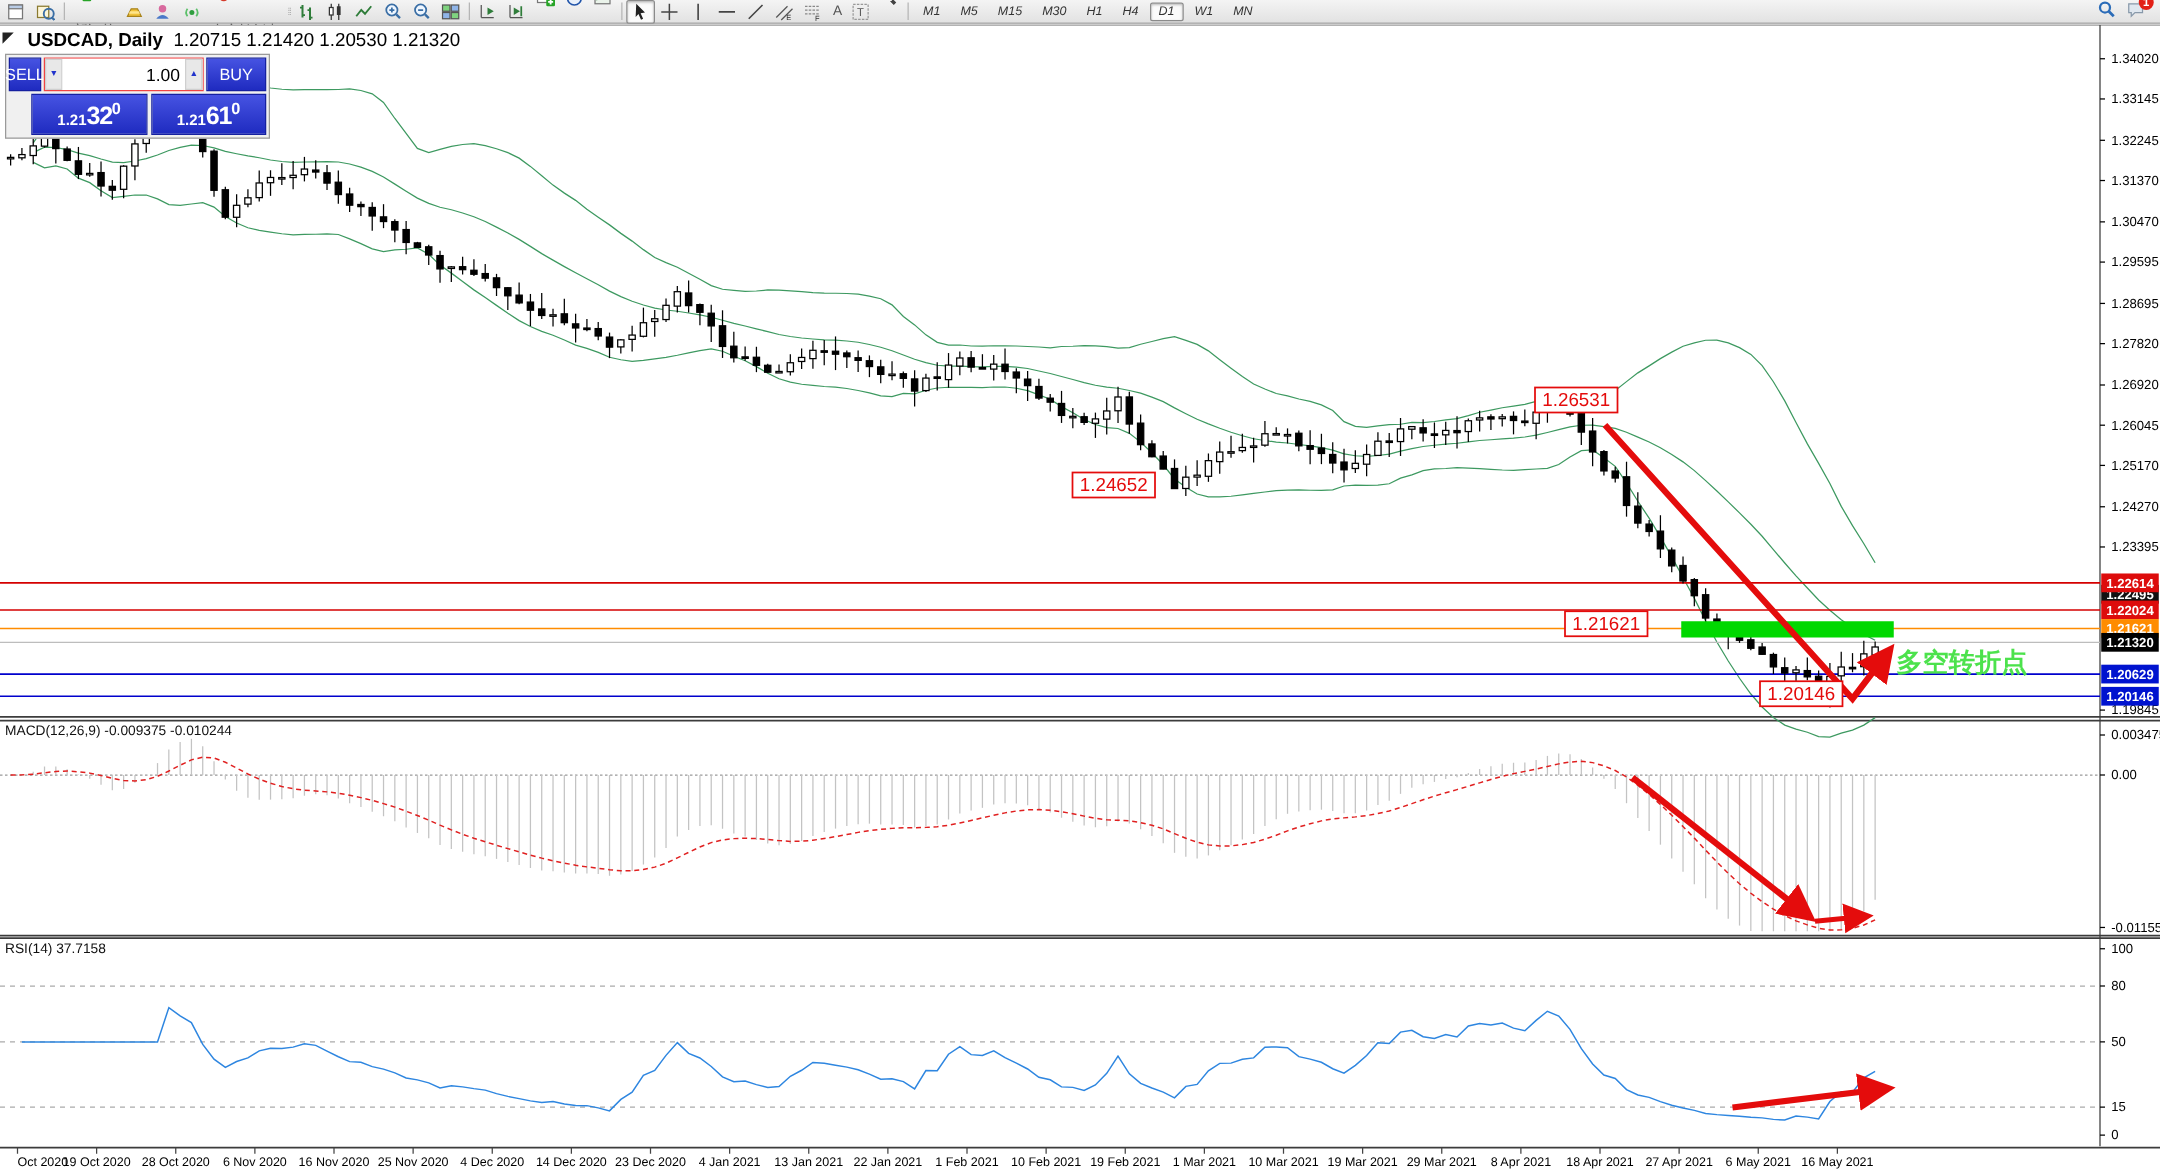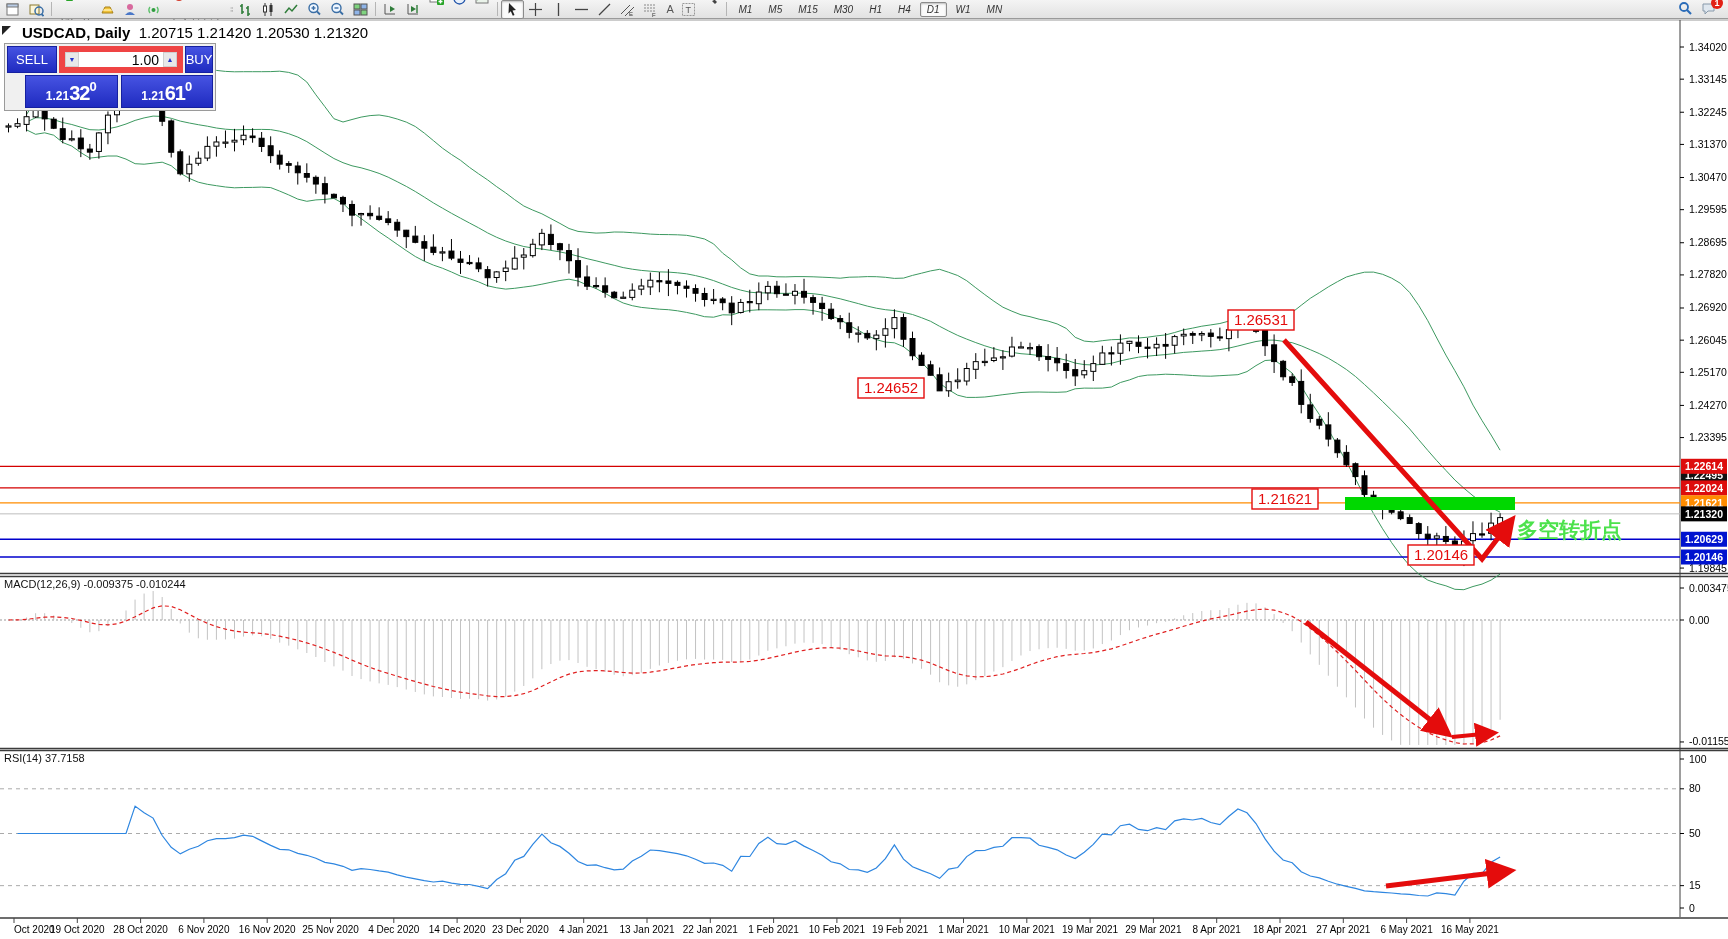--- a/index.html
+++ b/index.html
@@ -32,22 +32,22 @@
   .chart-title b { font-weight:bold; }
   .corner-tri { position:absolute; left:2px; top:26px; width:0; height:0; z-index:6;
                 border-left:9px solid #222; border-bottom:9px solid transparent; }
 
   
   .trade-panel { position:absolute; left:4px; top:43px; width:212px; z-index:7;
                  background:#f0f0f0; border:1px solid #9a9a9a; padding:2px; }
   .tp-row1 { display:flex; height:27px; gap:2px; }
   .btn-blue { background:linear-gradient(#4653e2,#1f2bc0); color:#fff; border:1px solid #1520a0;
               font-size:13px; display:flex; align-items:center; justify-content:center; cursor:pointer; }
-  .tp-sell { width:50px; } .tp-buy { width:28px; }
-  .tp-spin { flex:1; display:flex; border:6px solid #ef4444; background:#fff; }
+  .tp-sell { width:26px; } .tp-buy { width:48px; }
+  .tp-spin { flex:1; display:flex; border:1px solid #ef4444; background:#fff; }
   .tp-spin-btn { width:14px; background:#e8e8e8; color:#2233cc; font-size:7px;
                  display:flex; align-items:center; justify-content:center; cursor:pointer; border:1px solid #cfcfcf; }
   .tp-vol { flex:1; border:none; text-align:right; font-size:14px; padding-right:4px; width:50px;
             font-family:"Liberation Sans",sans-serif; }
   .tp-row2 { display:flex; gap:3px; margin-top:2px;padding-left:18px; }
   .px-box { height:33px; flex:1; display:flex; align-items:flex-end; justify-content:center;
             padding-bottom:1px; cursor:pointer; }
   .px-small { font-size:12px; font-weight:bold; margin-bottom:3px; }
   .px-big { font-size:20px; font-weight:bold; line-height:26px; letter-spacing:-1px; }
   .px-sup { font-size:13px; font-weight:bold; margin-bottom:12px; }

